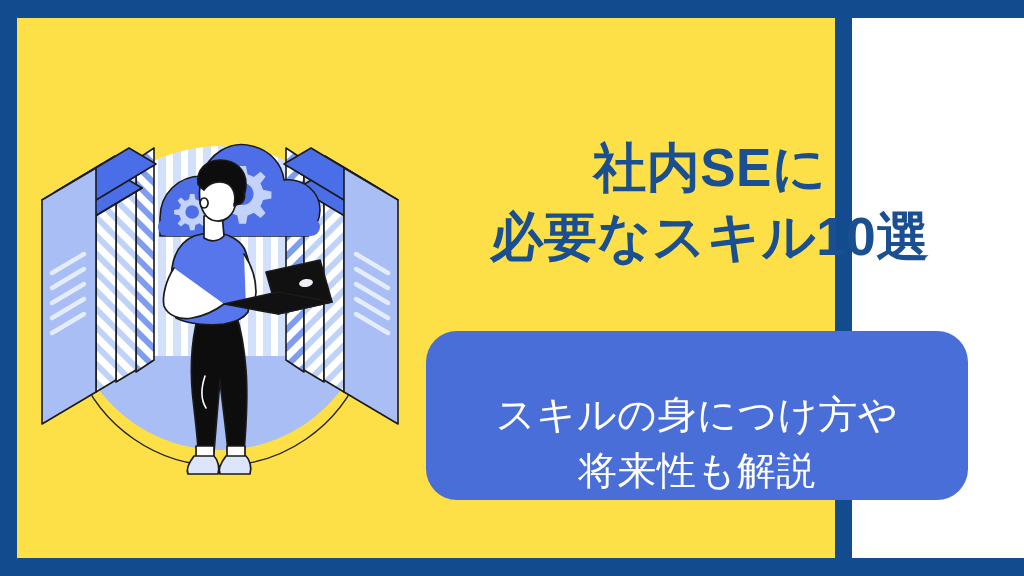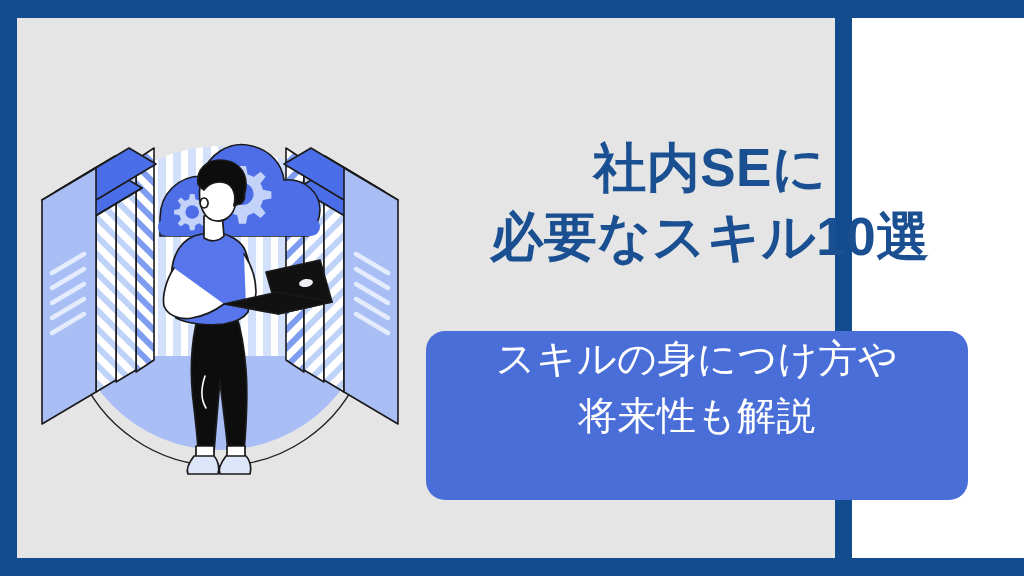--- a/index.html
+++ b/index.html
@@ -11,21 +11,21 @@
     width: 1024px;
     height: 576px;
     overflow: hidden;
     font-family: "Liberation Sans", sans-serif;
   }
 
   #banner {
     position: relative;
     width: 852px;
     height: 576px;
-    background: #e5e5e5;
+    background: #fde047;
     box-sizing: border-box;
   }
 
   
   .frame-bar {
     position: absolute;
     background: #134C8E;
   }
   .frame-top    { left: 0; top: 0; width: 1024px; height: 18px; }
   .frame-bottom { left: 0; bottom: 0; width: 1024px; height: 18px; }
@@ -63,23 +63,23 @@
     padding-top: 6px;
   }
 
   #subtitle-box {
     position: absolute;
     left: 6px;
     top: 203px;
     width: 542px;
     height: 169px;
     background: #4A6ED8;
-    border-radius: 19px;
+    border-radius: 31px;
     display: flex;
-    align-items: flex-start;
+    align-items: flex-end;
     justify-content: center;
     box-sizing: border-box;
   }
   #subtitle-text {
     color: #ffffff;
     font-size: 39px;
     line-height: 1.45;
     text-align: center;
     white-space: pre-line;
     margin: 0;

